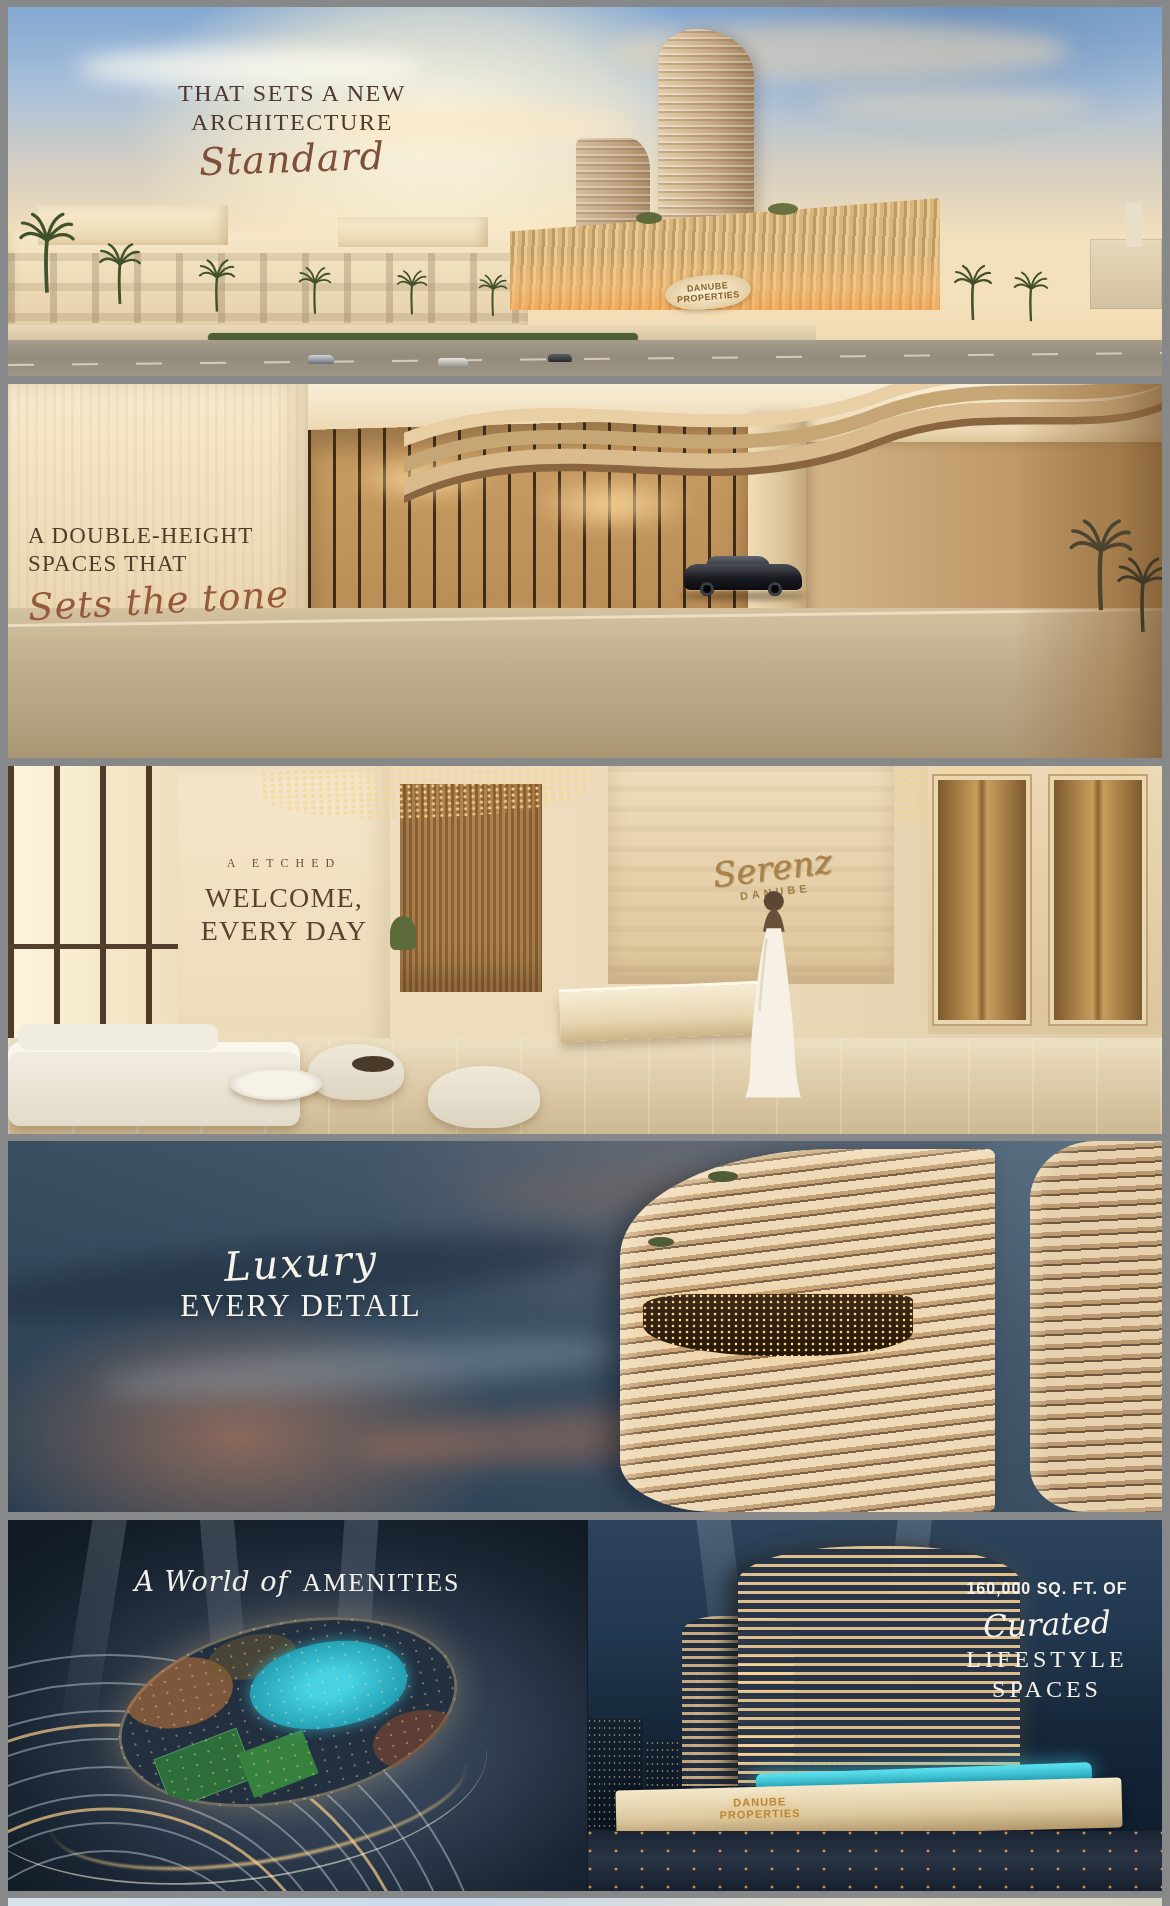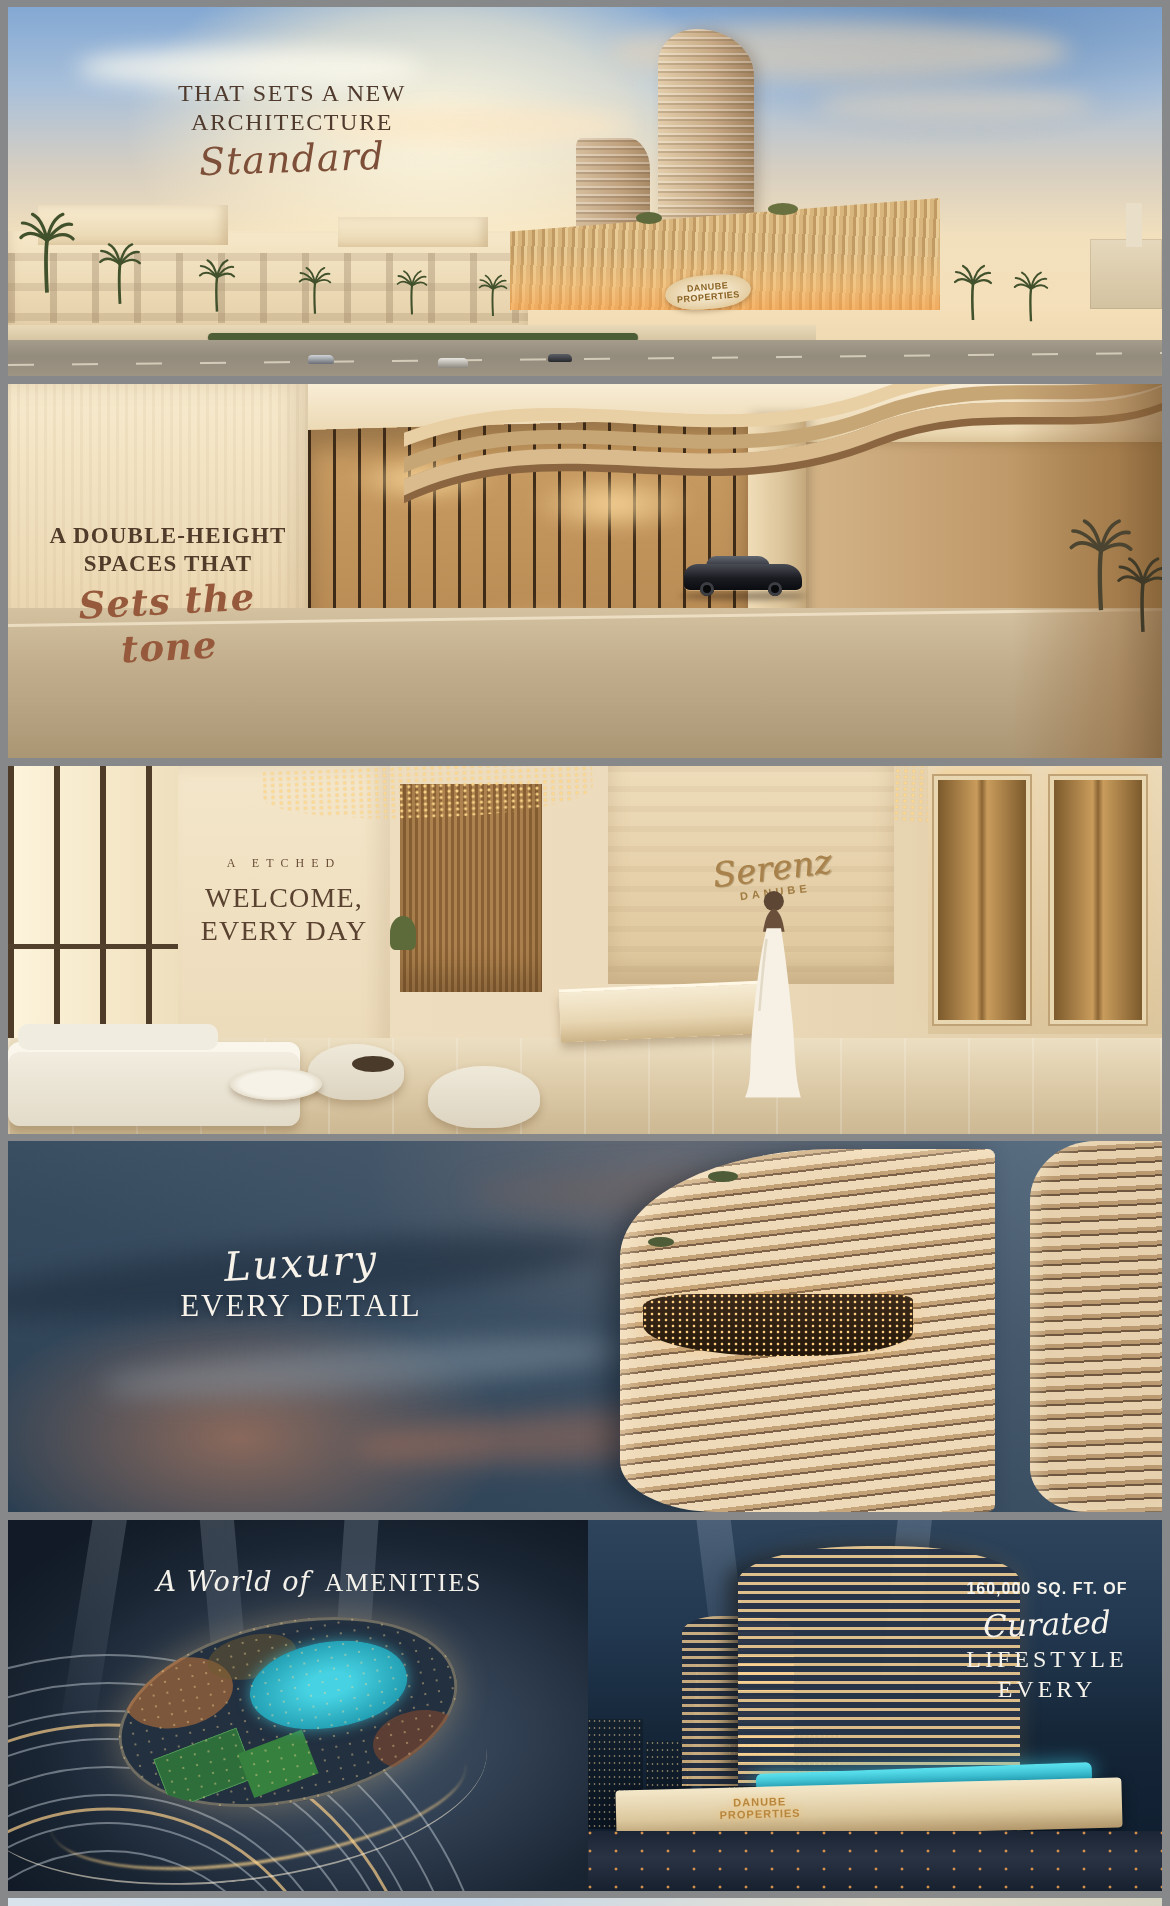--- a/index.html
+++ b/index.html
@@ -95,21 +95,21 @@
   .car-body{position:absolute;left:0;bottom:6px;width:100%;height:26px;
     border-radius:14px 18px 6px 6px/12px 16px 5px 5px;
     background:linear-gradient(180deg,#4a4c55 0%,#1a1b21 55%,#0b0c10 100%);box-shadow:0 1px 0 rgba(255,230,180,.35);}
   .car-cabin{position:absolute;left:22px;bottom:26px;width:64px;height:14px;
     border-radius:10px 12px 2px 2px;background:linear-gradient(180deg,#62666f,#23252b);}
   .wheel{position:absolute;bottom:0;width:14px;height:14px;border-radius:50%;background:#08090b;box-shadow:inset 0 0 0 3px #3c3e44;}
   .w1{left:16px;} .w2{left:84px;}
   .car-shadow{position:absolute;left:-4px;bottom:-4px;width:126px;height:8px;border-radius:50%;background:rgba(40,25,12,.45);filter:blur(3px);}
   .p2-dusk{position:absolute;right:0;top:0;width:150px;height:100%;
     background:linear-gradient(90deg,rgba(190,150,100,0),rgba(150,110,66,.55) 70%,rgba(120,86,48,.7));}
-  .p2-text{position:absolute;left:20px;top:138px;width:280px;text-align:center;color:#513b2a;font-weight:bold;}
+  .p2-text{position:absolute;left:20px;top:138px;width:280px;text-align:left;color:#513b2a;}
   .h2-line{font-size:23px;line-height:28px;letter-spacing:1.2px;}
   .p2-script{font-size:37px;line-height:46px;color:#96593c;transform:rotate(-3deg);letter-spacing:1px;}
 
   
   #p3{background:linear-gradient(90deg,#f0e1c3 0%,#ecdbbc 55%,#e1cca6 100%);}
   .p3-windows{position:absolute;left:0;top:0;width:170px;height:100%;
     background:repeating-linear-gradient(90deg,#4e3c29 0 6px,rgba(255,247,228,0) 6px 46px),
       linear-gradient(90deg,#fdf4dc,#f4e6c6 70%,#eedfbd);}
   .p3-mull{position:absolute;left:0;top:178px;width:170px;height:5px;background:#52402c;}
   .p3-textcol{position:absolute;left:170px;top:0;width:212px;height:100%;
@@ -176,21 +176,21 @@
     border-radius:50% 0 0 42%/16% 0 0 12%;
     background:repeating-linear-gradient(177deg,#e6d0ad 0 8px,#bb9a72 8px 12px,#6e563f 12px 14px);
     box-shadow:inset 8px 0 14px rgba(255,240,210,.35);}
   .p4-text{position:absolute;left:128px;top:98px;width:330px;text-align:center;color:#f7f3ea;}
   .p4-script{font-size:40px;line-height:48px;transform:rotate(-3deg);letter-spacing:2px;}
   .h4-line{font-size:31px;line-height:37px;letter-spacing:2px;text-shadow:0 1px 6px rgba(10,20,30,.4);}
 
   
   .p5half{position:absolute;top:0;height:100%;overflow:hidden;}
   .p5l{left:0;width:579px;background:
-    radial-gradient(ellipse 420px 260px at 55% 58%,#46586c 0%,#2d3b4d 45%,#1a2533 75%,#111a26 100%); padding-left: 44px;}
+    radial-gradient(ellipse 420px 260px at 55% 58%,#46586c 0%,#2d3b4d 45%,#1a2533 75%,#111a26 100%);}
   .p5r{left:580px;width:574px;background:linear-gradient(180deg,#2d445c 0%,#223850 30%,#152638 58%,#0d1b2c 100%);}
   .beam{position:absolute;top:-10%;width:34px;height:70%;background:linear-gradient(180deg,rgba(225,238,252,.20),rgba(225,238,252,0));}
   .b1{left:70px;transform:rotate(9deg);} .b2{left:200px;transform:rotate(-5deg);} .b3{left:330px;transform:rotate(4deg);}
   .b4{left:120px;transform:rotate(-7deg);} .b5{left:300px;transform:rotate(6deg);}
   .p5-arcs{position:absolute;left:-30px;bottom:-20px;width:600px;height:390px;opacity:.85;}
   .deck{position:absolute;left:108px;top:102px;width:344px;height:180px;border-radius:50%;
     transform:rotate(-12deg);background:#223040;overflow:hidden;
     box-shadow:0 0 34px rgba(255,208,130,.28),inset 0 0 0 3px rgba(255,220,160,.35);}
   .pool{position:absolute;left:40%;top:16%;width:46%;height:48%;border-radius:52% 60% 48% 60%;
     background:radial-gradient(#46d2e2 20%,#1e97ac 80%);box-shadow:0 0 14px rgba(70,210,226,.6);}
@@ -467,20 +467,20 @@
         <div class="sign5">
           <div>DANUBE</div>
           <div>PROPERTIES</div>
         </div>
       </div>
       <div class="street5"></div>
       <div class="p5r-text">
         <div class="kicker">160,000 SQ. FT. OF</div>
         <div class="script p5r-script">Curated</div>
         <div class="h5-line">LIFESTYLE</div>
-        <div class="h5-line">EVERY</div>
+        <div class="h5-line">SPACES</div>
       </div>
     </div>
   </section>
 
   <section class="panel" id="p6"></section>
 
 </div>
 
 </body></html>

